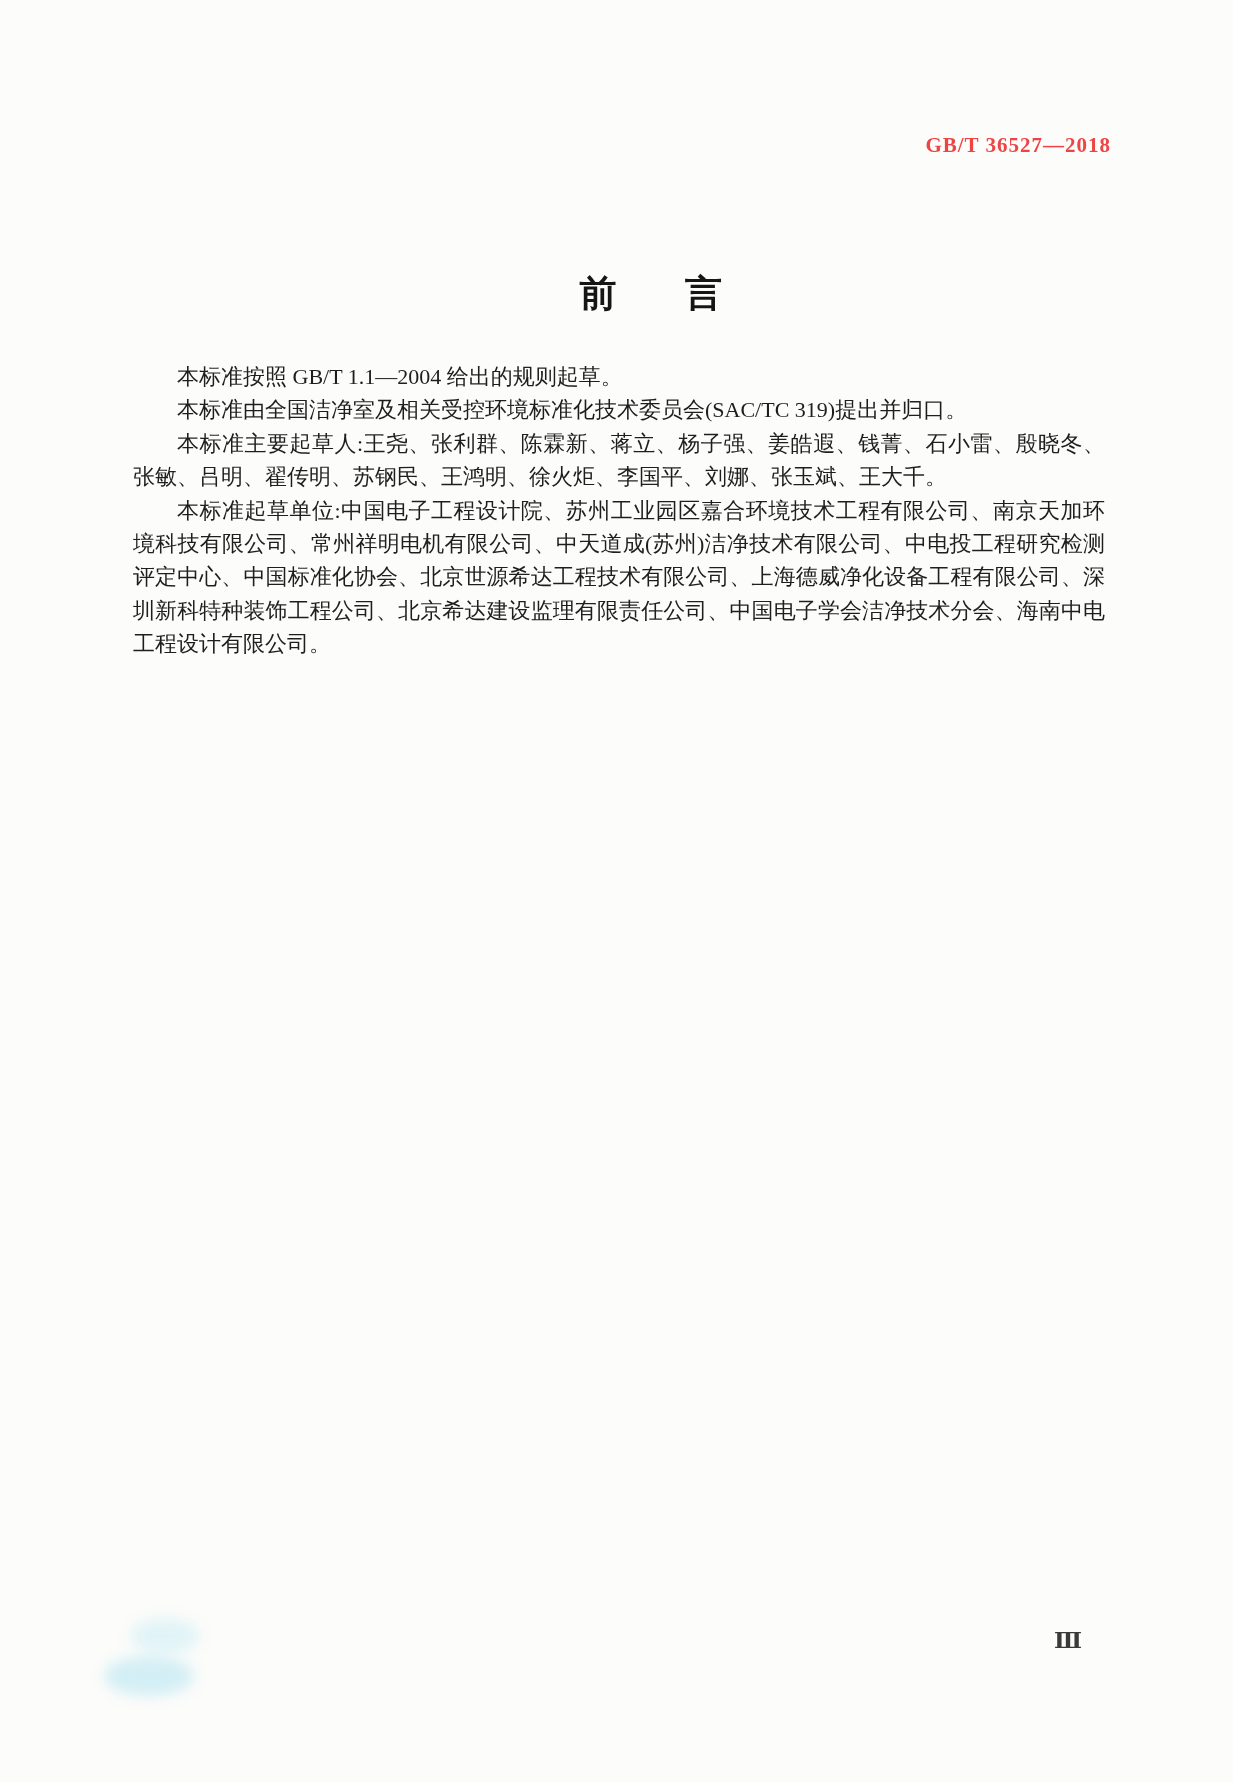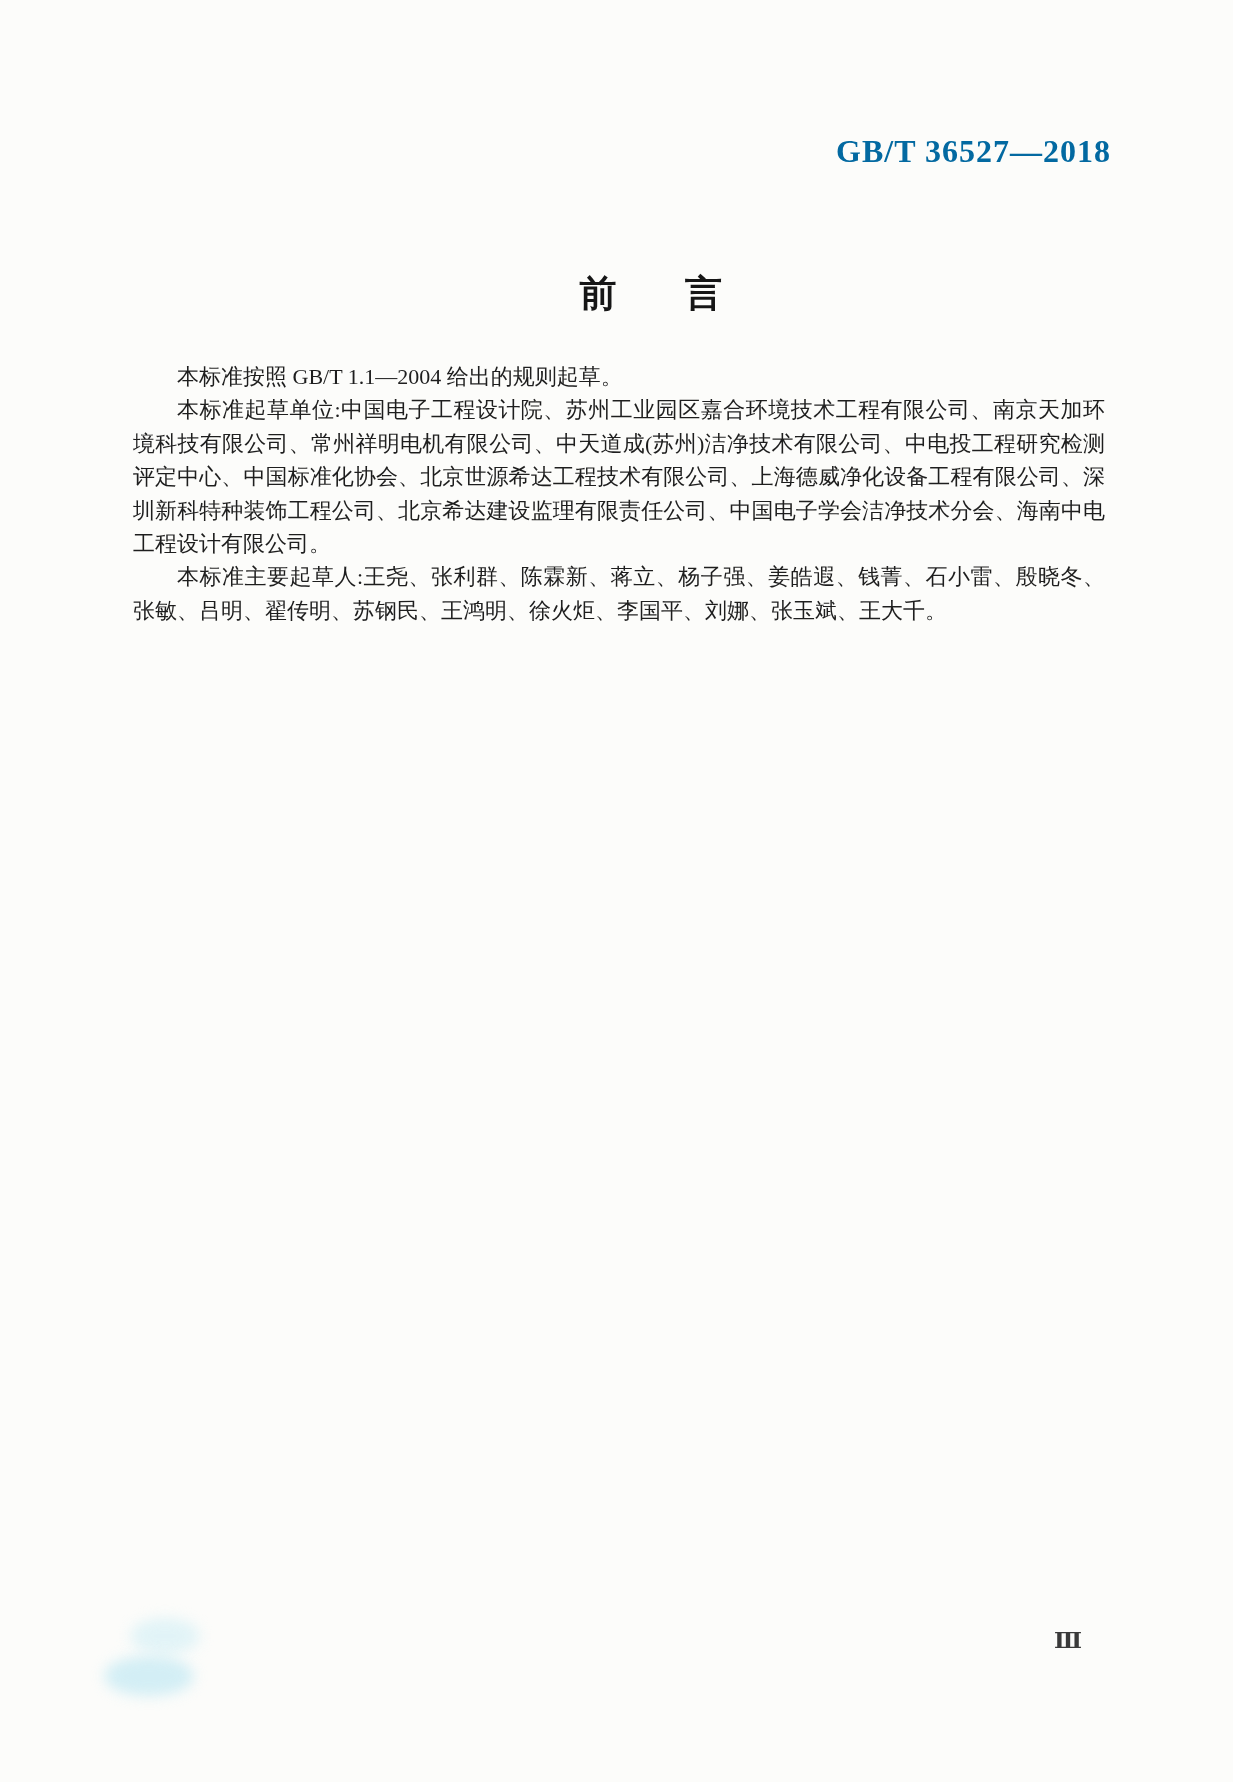--- a/index.html
+++ b/index.html
@@ -14,24 +14,24 @@
     margin: 0 auto;
     background: #fcfcfa;
     overflow: hidden;
     font-family: "Liberation Serif", "DejaVu Serif", serif;
     color: #1c1c1c;
   }
   .std-code {
     position: absolute;
     top: 133px;
     right: 122px;
-    font-size: 32px;
+    font-size: 21px;
     font-weight: bold;
     letter-spacing: 1px;
-    color: #0369a1;
+    color: #ef4444;
     white-space: nowrap;
   }
   .doc-title {
     position: absolute;
     top: 244px;
     left: 0;
     width: 100%;
     text-align: center;
     font-size: 37px;
     font-weight: bold;
@@ -99,22 +99,23 @@
 <body>
 
 <div class="page">
 
   <div class="std-code">GB/T 36527—2018</div>
 
   <h1 class="doc-title">前言</h1>
 
   <div class="body-text">
     <p>本标准按照 GB/T 1.1—2004 给出的规则起草。</p>
+    <p>本标准由全国洁净室及相关受控环境标准化技术委员会(SAC/TC 319)提出并归口。</p>
+    <p>本标准主要起草人:王尧、张利群、陈霖新、蒋立、杨子强、姜皓遐、钱菁、石小雷、殷晓冬、张敏、吕明、翟传明、苏钢民、王鸿明、徐火炬、李国平、刘娜、张玉斌、王大千。</p>
     <p>本标准起草单位:中国电子工程设计院、苏州工业园区嘉合环境技术工程有限公司、南京天加环境科技有限公司、常州祥明电机有限公司、中天道成(苏州)洁净技术有限公司、中电投工程研究检测评定中心、中国标准化协会、北京世源希达工程技术有限公司、上海德威净化设备工程有限公司、深圳新科特种装饰工程公司、北京希达建设监理有限责任公司、中国电子学会洁净技术分会、海南中电工程设计有限公司。</p>
-    <p>本标准主要起草人:王尧、张利群、陈霖新、蒋立、杨子强、姜皓遐、钱菁、石小雷、殷晓冬、张敏、吕明、翟传明、苏钢民、王鸿明、徐火炬、李国平、刘娜、张玉斌、王大千。</p>
   </div>
 
   <div class="watermark-smudge">
     <span class="blob1"></span>
     <span class="blob2"></span>
   </div>
 
   <div class="page-number">Ⅲ</div>
 
 </div>

